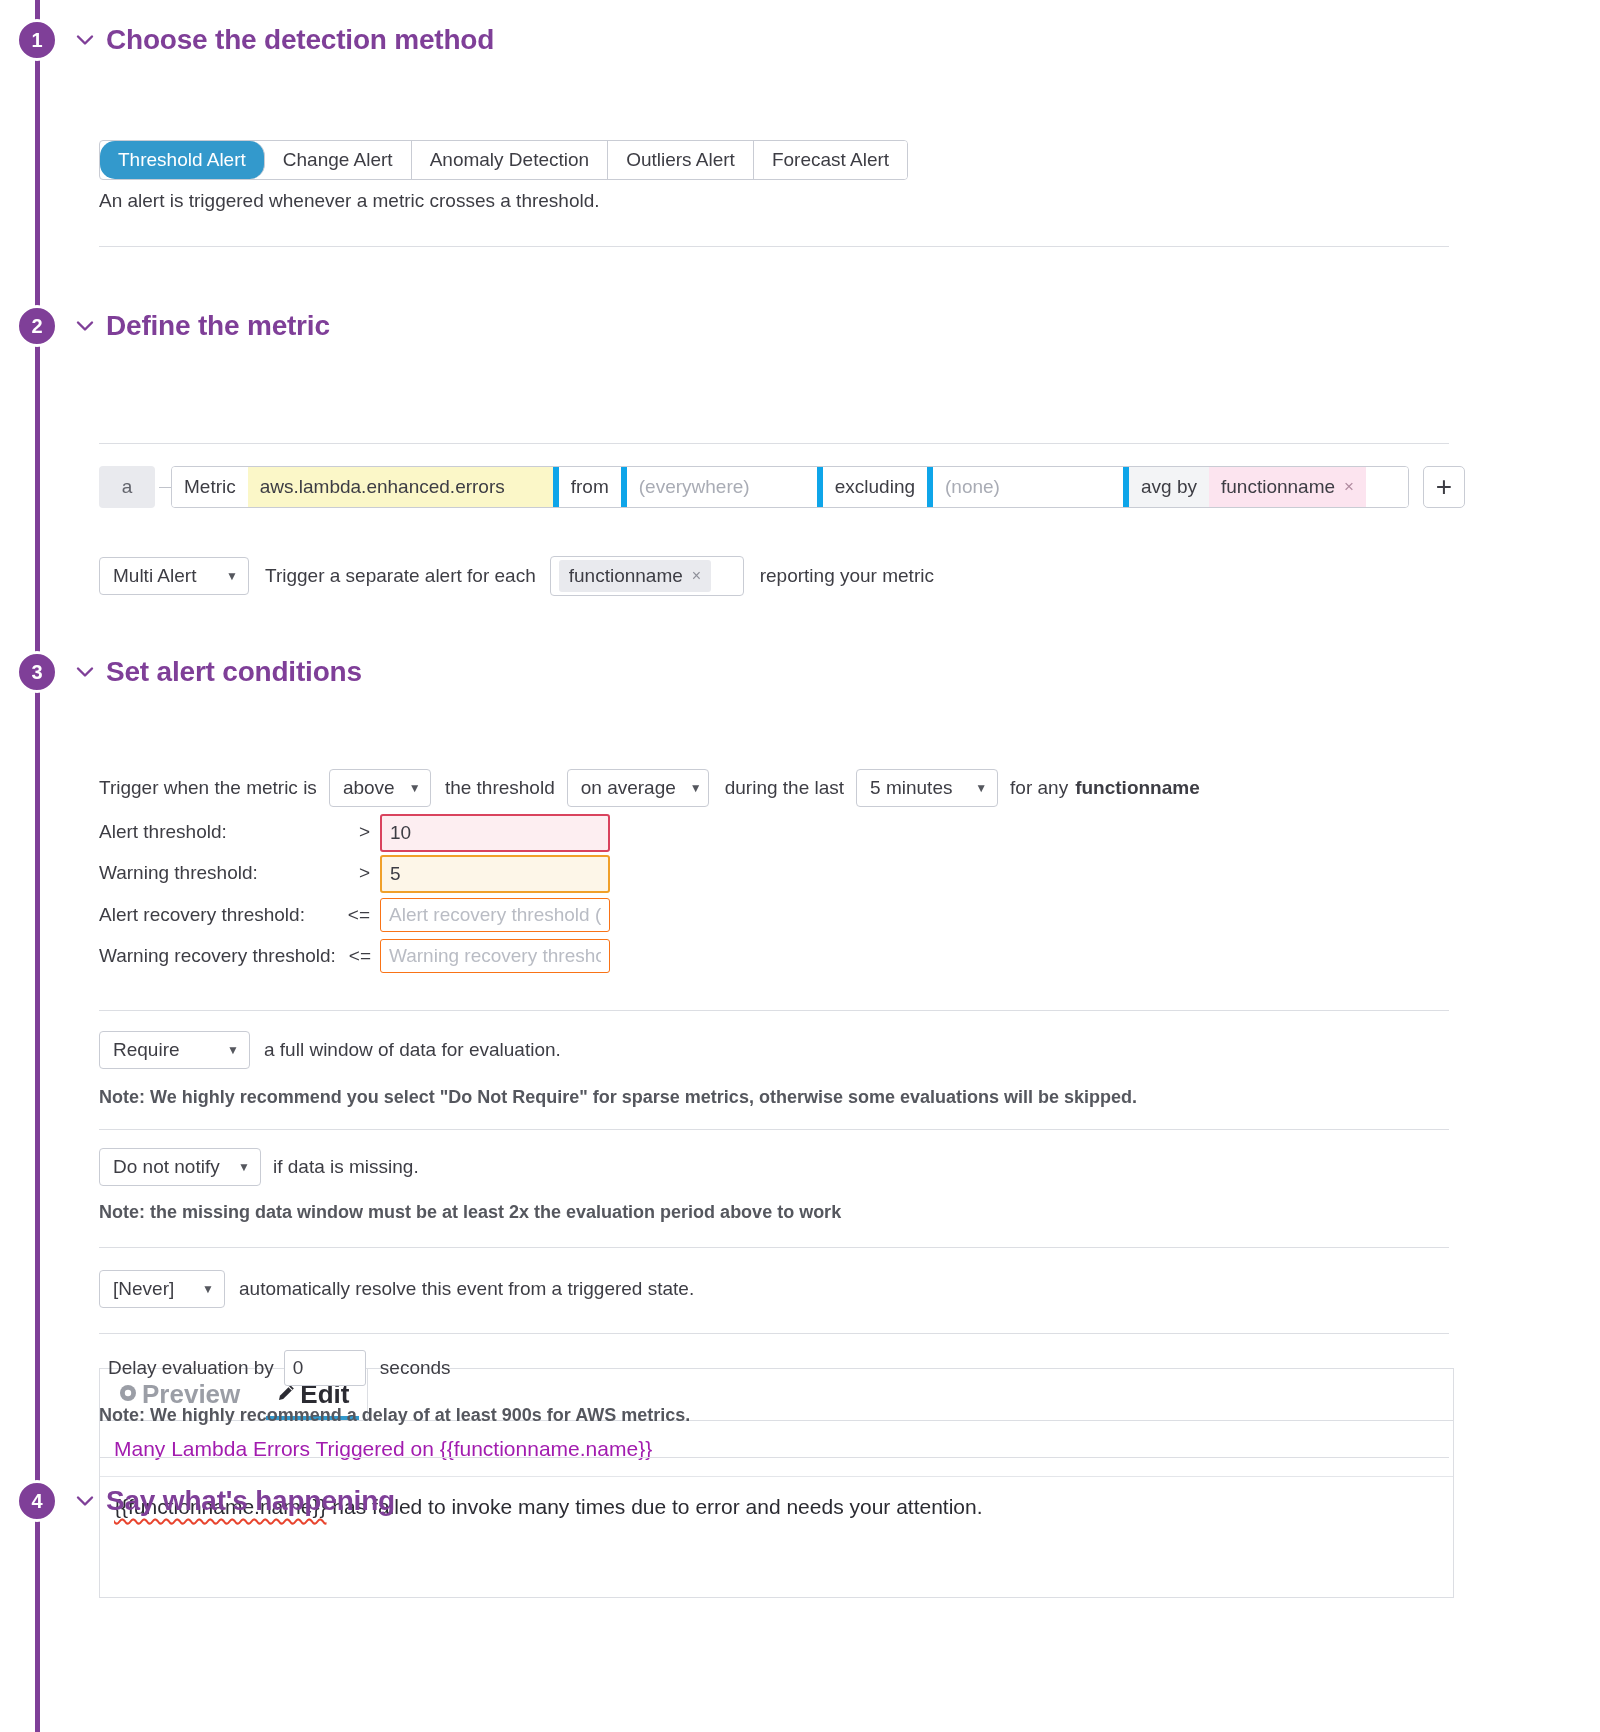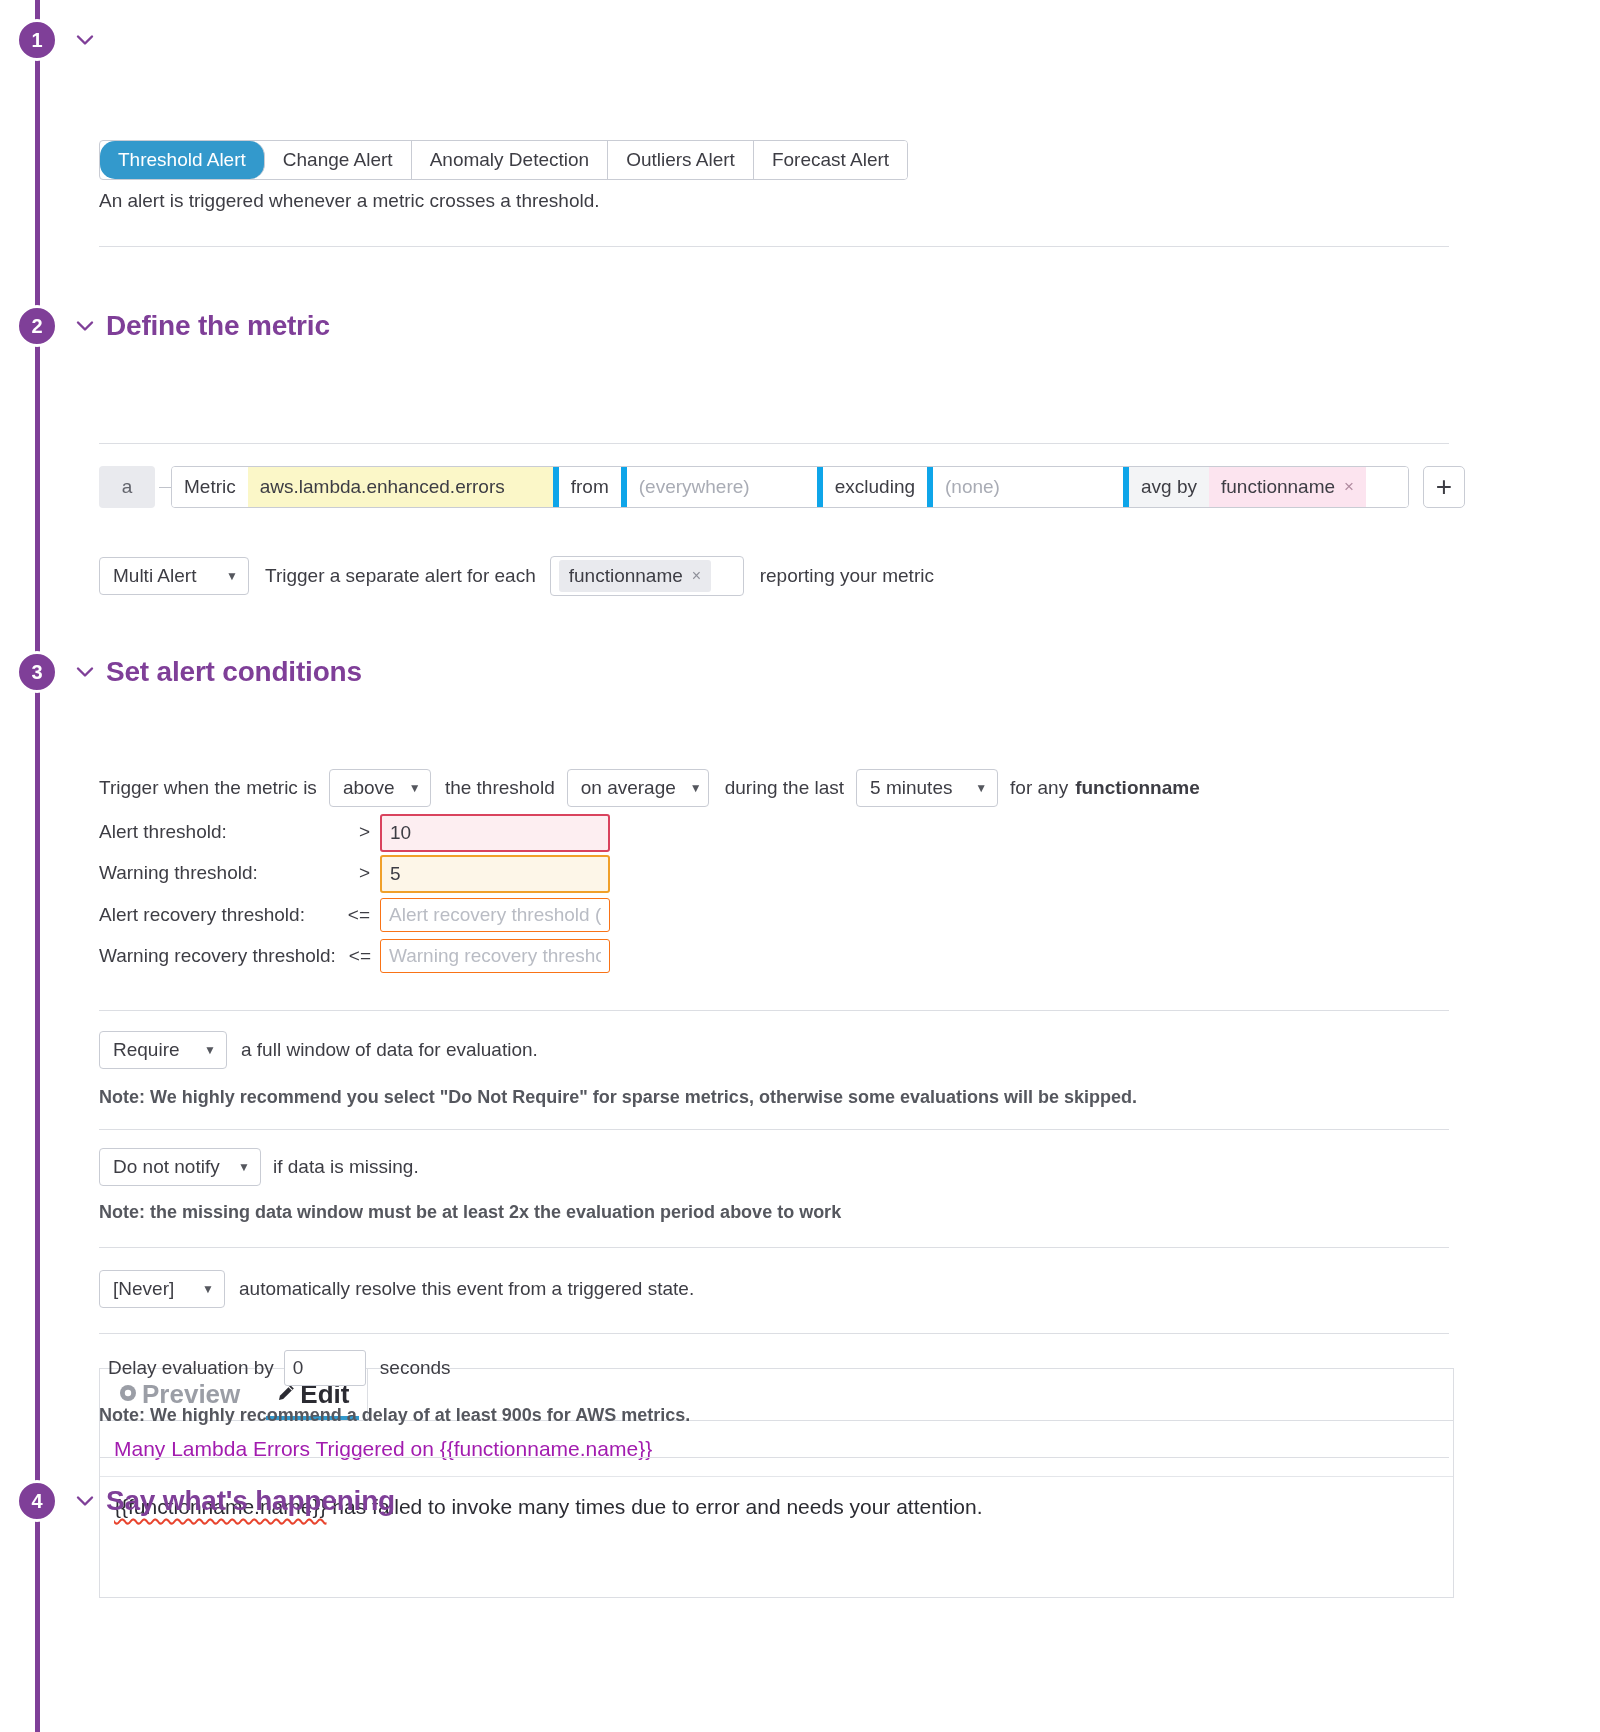--- a/index.html
+++ b/index.html
@@ -345,20 +345,21 @@
 
   <div class="rail"></div>
 
   <div class="step" style="top:12px;">
     <div class="step-badge">1</div>
     <div class="step-chev">
       <svg width="22" height="22" viewBox="0 0 22 22">
           <path d="M4 7.5 L11 14.5 L18 7.5" fill="none" stroke="#7f3f98" stroke-width="2.4" stroke-linecap="round" stroke-linejoin="round"></path>
         </svg>
     </div>
+    <div class="step-title">Choose the detection method</div>
   </div>
 
   <div class="content">
     <div class="tabstrip" style="top:84px;">
       <div class="tab active">Threshold Alert</div>
       <div class="tab">Change Alert</div>
       <div class="tab">Anomaly Detection</div>
       <div class="tab">Outliers Alert</div>
       <div class="tab">Forecast Alert</div>
     </div>
@@ -459,21 +460,21 @@
     <div class="thr-op" style="left:300px; width:70px; top:736px;">&lt;=</div>
     <input class="thr-input" style="left: 380px; top: 730px;" placeholder="Alert recovery threshold (">
 
     <div class="thr-label" style="left:99px; top:777px;">Warning recovery threshold:</div>
     <div class="thr-op" style="left:345px; width:26px; top:777px;">&lt;=</div>
     <input class="thr-input" style="left: 380px; top: 771px;" placeholder="Warning recovery thresho">
 
     <div class="hr" style="top:842px;"></div>
 
     <div class="row-abs" style="left:99px; top:863px;">
-      <div class="select" style="width:128px;">
+      <div class="select" style="width:151px;">
         <span>Require</span>
         <span class="caret">▼</span>
       </div>
       <span class="plain-text" style="position:static; margin-left:14px;">a full window of data for evaluation.</span>
     </div>
     <div class="note" style="left:99px; top:919px;">Note: We highly recommend you select "Do Not Require" for sparse metrics, otherwise some evaluations will be skipped.</div>
 
     <div class="hr" style="top:961px;"></div>
 
     <div class="row-abs" style="left:99px; top:980px;">

